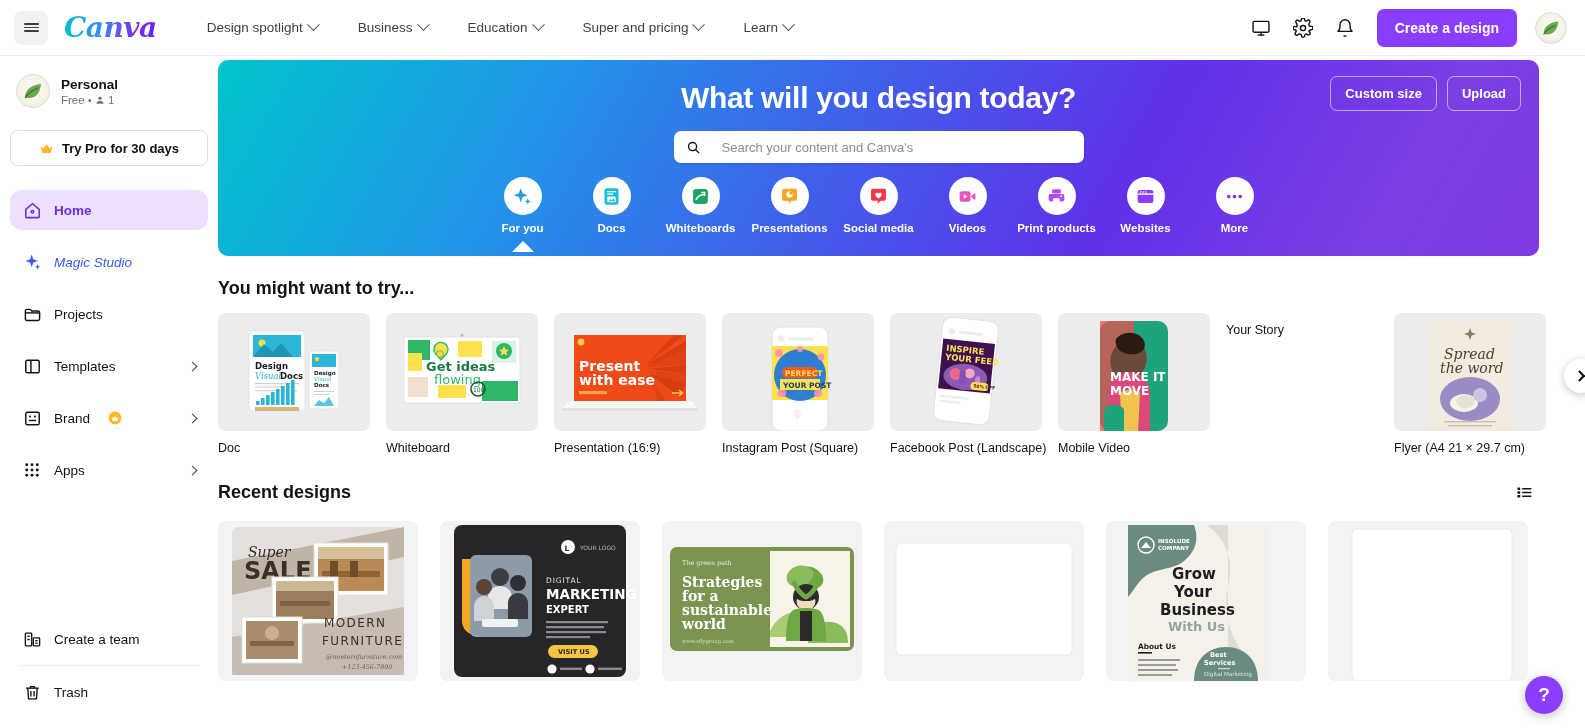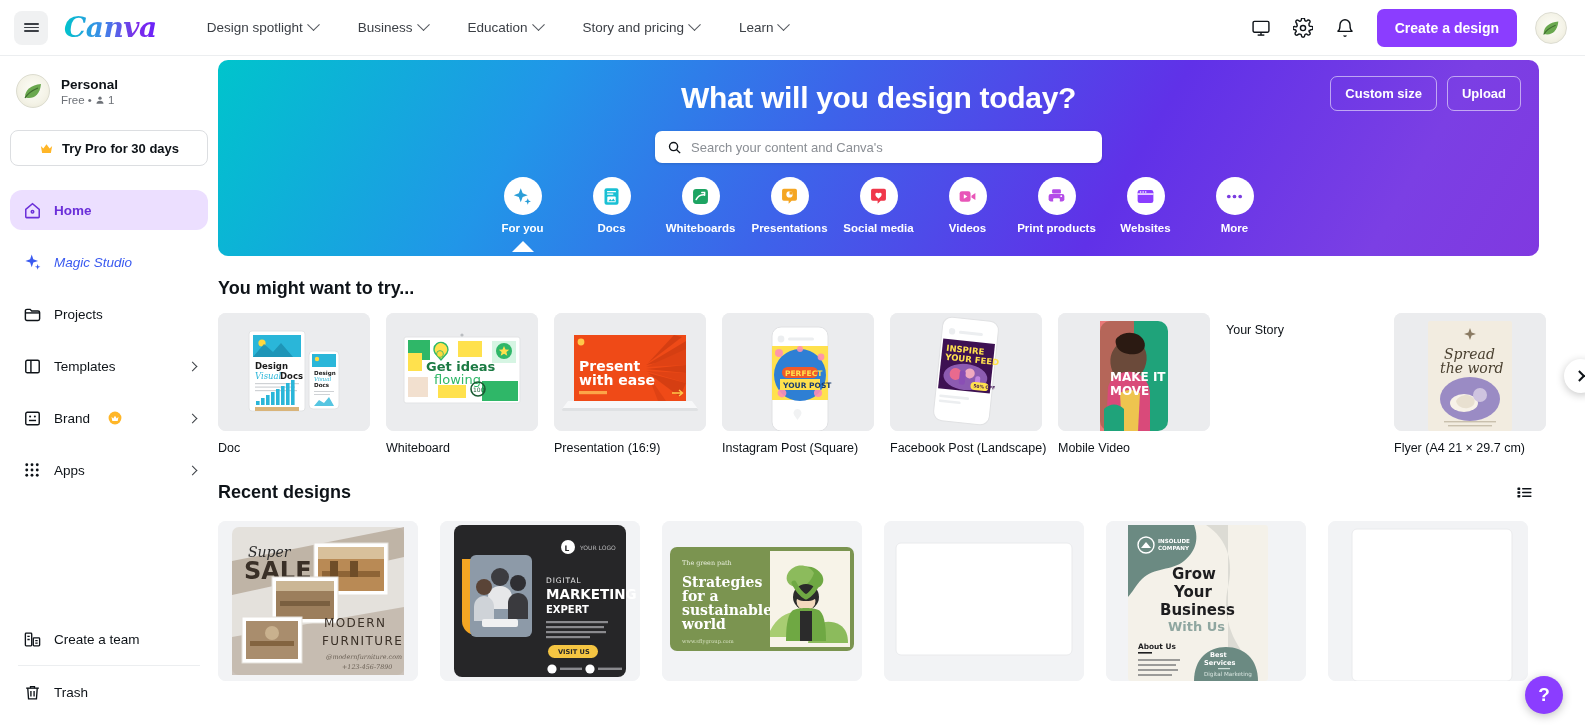--- a/index.html
+++ b/index.html
@@ -101,22 +101,22 @@
   .ghostbtn {
     border: 1px solid rgba(255,255,255,0.55); color: #fff; background: transparent;
     font-size: 13px; font-weight: bold; padding: 9px 14px; border-radius: 7px; cursor: pointer; white-space: nowrap;
   }
   .hero-title {
     text-align: center; color: #fff; font-size: 30px; font-weight: bold;
     padding-top: 21px; letter-spacing: -0.3px;
   }
   .searchwrap { display: flex; justify-content: center; margin-top: 16px; }
   .searchbox {
-    width: 447px; height: 32px; background: #fff; border-radius: 7px;
-    display: flex; align-items: center; padding: 0 12px; gap: 9px; box-shadow: 0 1px 3px rgba(0,0,0,.12);
+    width: 410px; height: 32px; background: #fff; border-radius: 7px;
+    display: flex; align-items: center; padding: 0 12px; gap: 21px; box-shadow: 0 1px 3px rgba(0,0,0,.12);
   }
   .searchbox input {
     border: none; outline: none; flex: 1; font-size: 13px; color: #0e1318;
     font-family: "Liberation Sans", sans-serif; background: transparent;
   }
   .searchbox input::placeholder { color: #8a8e94; }
 
   .cats { display: flex; justify-content: center; gap: 0; margin-top: 14px; }
   .cat { width: 89px; display: flex; flex-direction: column; align-items: center; cursor: pointer; position: relative; }
   .cat-ic {
@@ -182,21 +182,21 @@
     </div>
     <div class="navlink">
       <span>Business</span>
       <span class="caret"></span>
     </div>
     <div class="navlink">
       <span>Education</span>
       <span class="caret"></span>
     </div>
     <div class="navlink">
-      <span>Story and pricing</span>
+      <span>Super and pricing</span>
       <span class="caret"></span>
     </div>
     <div class="navlink">
       <span>Learn</span>
       <span class="caret"></span>
     </div>
   </div>
 
   <div class="topright">
     <div class="iconbtn">

